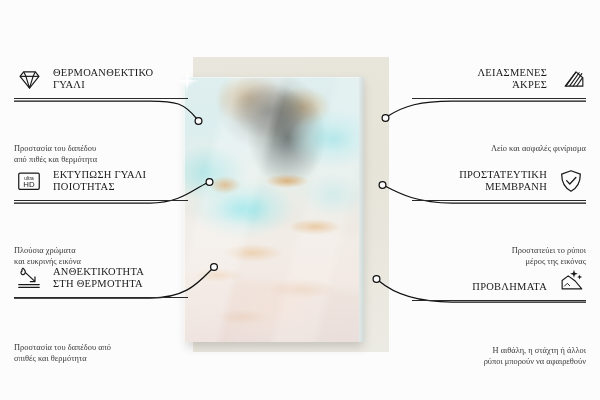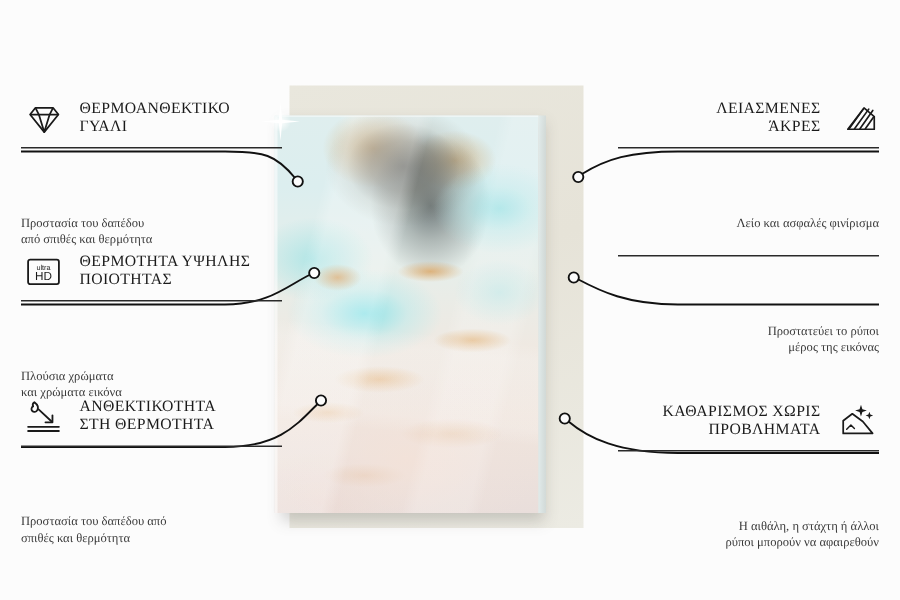--- a/index.html
+++ b/index.html
@@ -264,40 +264,40 @@
             <path d="M8.5,6.5 L11,11.5 L15,24.5 L19,11.5 L21.5,6.5"></path>
           </g>
         </svg>
       </span>
       <span class="feat-title">
         <span>ΘΕΡΜΟΑΝΘΕΚΤΙΚΟ</span><br><span>ΓΥΑΛΙ</span>
       </span>
     </div>
     <div class="feat-rule"></div>
     <div class="feat-desc">
-      <span>Προστασία του δαπέδου</span><br><span>από σπιθές και θερμότητα</span>
+      <span>Προστασία του δαπέδου</span><br><span>από πιθές και θερμότητα</span>
     </div>
   </div>
 
   <div class="feature left" style="top:166px;">
     <div class="feat-head">
       <span class="feat-icon">
         <svg viewBox="0 0 30 30" width="28" height="28">
           <rect x="4" y="6.5" width="22" height="17.5" rx="1.5" fill="none" stroke="#1a1a1a" stroke-width="1.3"></rect>
           <text x="15" y="14.2" font-family="'Liberation Sans',sans-serif" font-size="5.2" text-anchor="middle" fill="#1a1a1a">ultra</text>
           <text x="15" y="21.4" font-family="'Liberation Sans',sans-serif" font-size="8.4" text-anchor="middle" fill="#1a1a1a">HD</text>
         </svg>
       </span>
       <span class="feat-title">
-        <span>ΘΕΡΜΟΤΗΤΑ ΥΨΗΛΗΣ</span><br><span>ΠΟΙΟΤΗΤΑΣ</span>
-      </span>
-    </div>
-    <div class="feat-rule"></div>
-    <div class="feat-desc">
-      <span>Πλούσια χρώματα</span><br><span>και χρώματα εικόνα</span>
+        <span>ΕΚΤΥΠΩΣΗ ΓΥΑΛΙ</span><br><span>ΠΟΙΟΤΗΤΑΣ</span>
+      </span>
+    </div>
+    <div class="feat-rule"></div>
+    <div class="feat-desc">
+      <span>Πλούσια χρώματα</span><br><span>και ευκρινής εικόνα</span>
     </div>
   </div>
 
   <div class="feature right" style="top:64px;">
     <div class="feat-head">
       <span class="feat-icon">
         <svg viewBox="0 0 30 30" width="27" height="27">
           <g stroke="#1a1a1a" stroke-width="1.25" fill="none" stroke-linecap="round">
             <path d="M9.0,22.0 L19.5,7.5"></path>
             <path d="M13.0,22.0 L23.5,7.5"></path>
@@ -334,38 +334,49 @@
         <span>ΑΝΘΕΚΤΙΚΟΤΗΤΑ</span><br><span>ΣΤΗ ΘΕΡΜΟΤΗΤΑ</span>
       </span>
     </div>
     <div class="feat-rule"></div>
     <div class="feat-desc">
       <span>Προστασία του δαπέδου από</span><br><span>σπιθές και θερμότητα</span>
     </div>
   </div>
 
   <div class="feature right" style="top:166px;">
+    <div class="feat-head">
+      <span class="feat-icon">
+        <svg viewBox="0 0 30 30" width="28" height="28">
+          <path d="M15,4.0 L25.0,7.6 C25.0,16.5 22.0,22.4 15,26.0 C8.0,22.4 5.0,16.5 5.0,7.6 Z" fill="none" stroke="#1a1a1a" stroke-width="1.35" stroke-linejoin="round"></path>
+          <path d="M10.3,14.6 L13.7,18.2 L20.2,11.2" fill="none" stroke="#1a1a1a" stroke-width="1.35" stroke-linecap="round" stroke-linejoin="round"></path>
+        </svg>
+      </span>
+      <span class="feat-title">
+        <span>ΠΡΟΣΤΑΤΕΥΤΙΚΗ</span><br><span>ΜΕΜΒΡΑΝΗ</span>
+      </span>
+    </div>
     <div class="feat-rule"></div>
     <div class="feat-desc">
       <span>Προστατεύει το ρύποι</span><br><span>μέρος της εικόνας</span>
     </div>
   </div>
 
   <div class="feature right" style="top:266px;">
     <div class="feat-head">
       <span class="feat-icon">
         <svg viewBox="0 0 30 30" width="28" height="28">
           <path d="M5.5,23.5 L5.5,14.5 L12.0,9.5 L19.5,15.0 L26.5,23.5 Z" fill="none" stroke="#1a1a1a" stroke-width="1.25" stroke-linejoin="round"></path>
           <path d="M8.0,20.5 L11.0,17.5 L13.5,20.0" fill="none" stroke="#1a1a1a" stroke-width="1.05" stroke-linecap="round" stroke-linejoin="round"></path>
           <path d="M18.2,3.0 L19.2,6.2 L22.4,7.2 L19.2,8.2 L18.2,11.4 L17.2,8.2 L14.0,7.2 L17.2,6.2 Z" fill="#1a1a1a"></path>
           <path d="M24.2,8.0 L24.9,10.0 L26.9,10.7 L24.9,11.4 L24.2,13.4 L23.5,11.4 L21.5,10.7 L23.5,10.0 Z" fill="#1a1a1a"></path>
         </svg>
       </span>
       <span class="feat-title">
-        <span>ΚΑΘΑΡΙΣΜΟΣ ΧΩΡΙΣ</span><br><span>ΠΡΟΒΛΗΜΑΤΑ</span>
+        <br><span>ΠΡΟΒΛΗΜΑΤΑ</span>
       </span>
     </div>
     <div class="feat-rule"></div>
     <div class="feat-desc">
       <span>Η αιθάλη, η στάχτη ή άλλοι</span><br><span>ρύποι μπορούν να αφαιρεθούν</span>
     </div>
   </div>
 
 </div>
 

